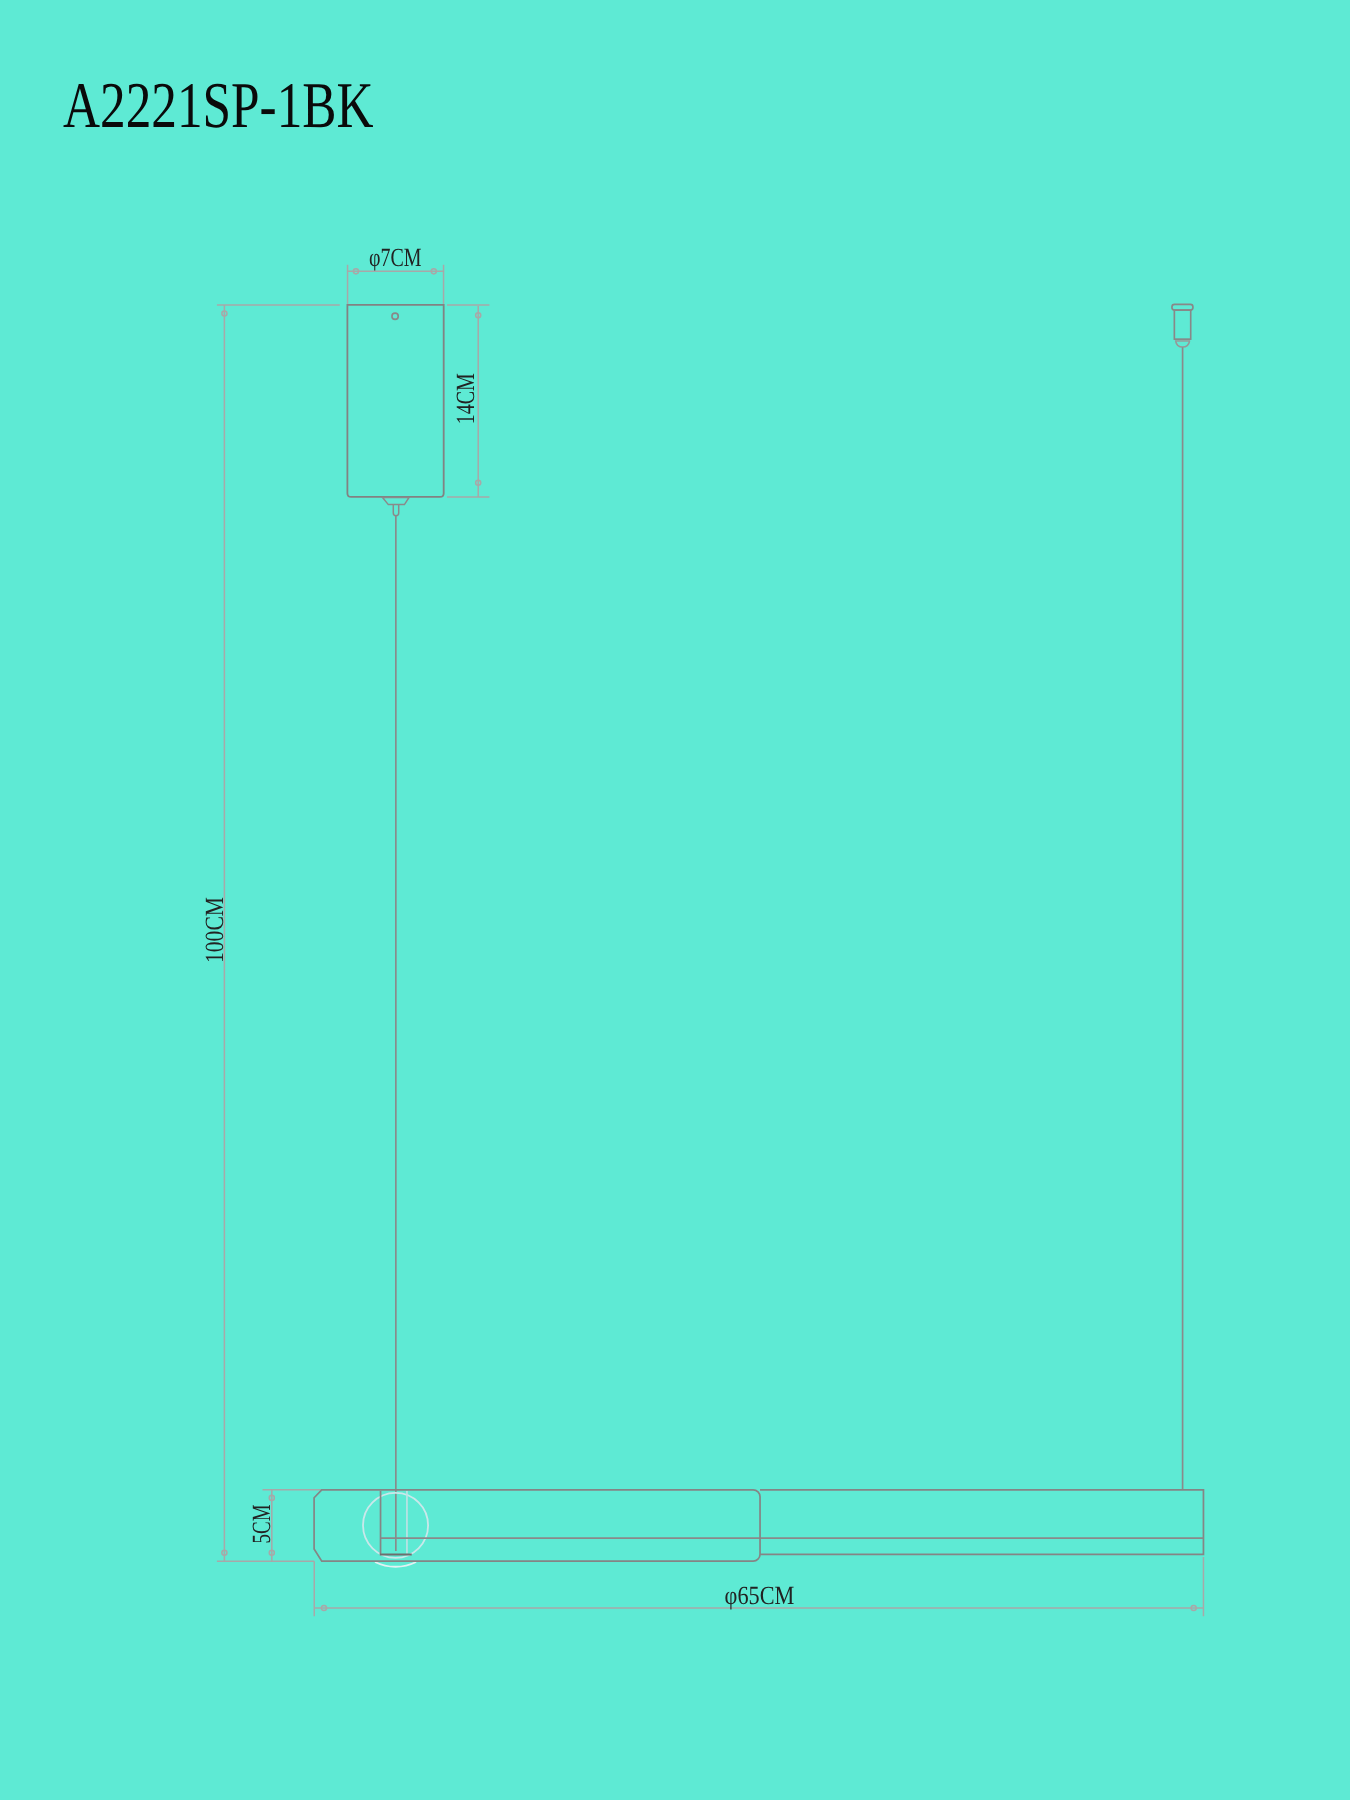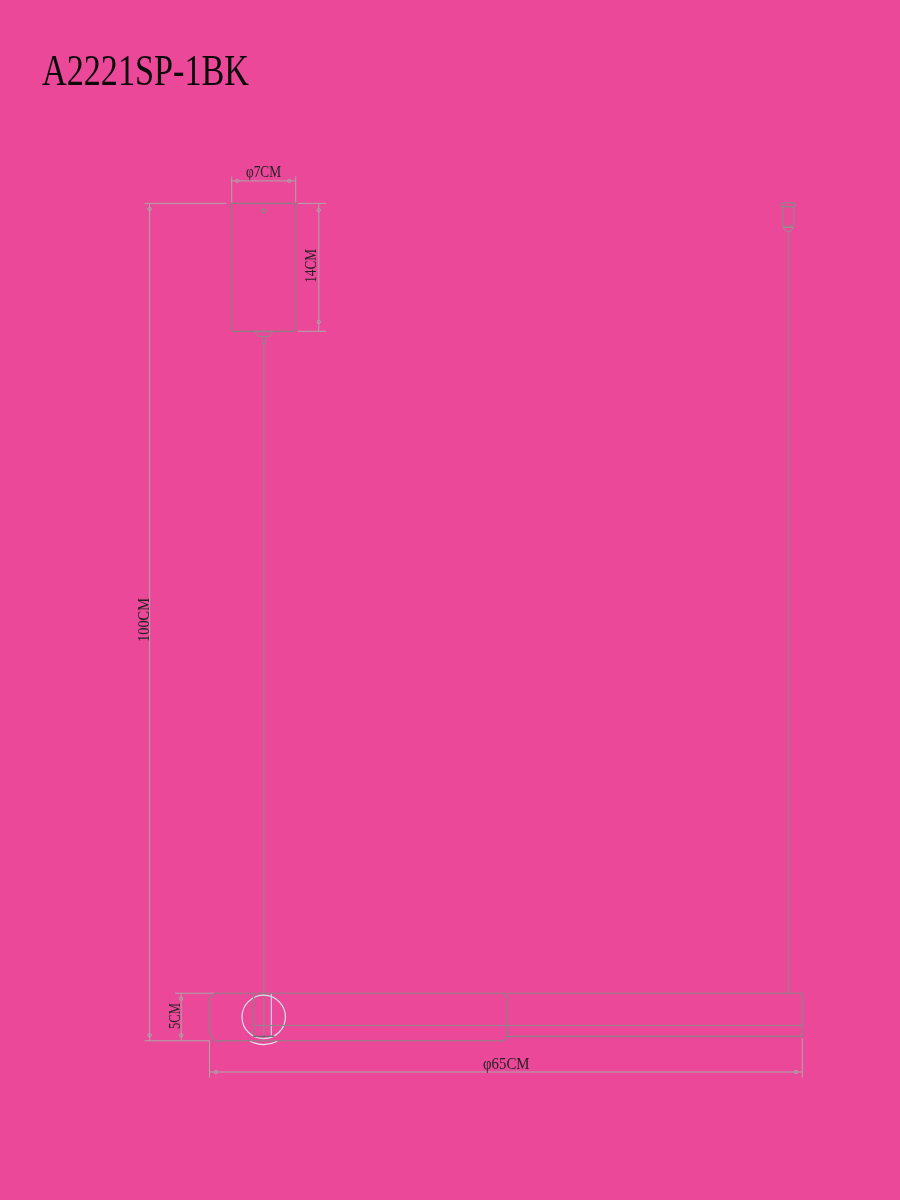--- a/index.html
+++ b/index.html
@@ -1,16 +1,16 @@
 <!DOCTYPE html>
 <html><head>
 <meta charset="utf-8">
 <style>
   html,body{margin:0;padding:0;background:#ffffff;}
-  .page{position:relative;width:900px;height:1200px;background:#ec4899;overflow:hidden;}
+  .page{position:relative;width:900px;height:1200px;background:#5eead4;overflow:hidden;}
   svg{position:absolute;left:0;top:0;}
   text{font-family:"Liberation Serif", serif;}
 </style>
 </head>
 <body>
 <div class="page">
 <svg width="900" height="1200" viewBox="0 0 900 1200">
 
   <text x="42" y="84.5" font-size="43.5" fill="#0a0a0a" textLength="207" lengthAdjust="spacingAndGlyphs">A2221SP-1BK</text>
 

